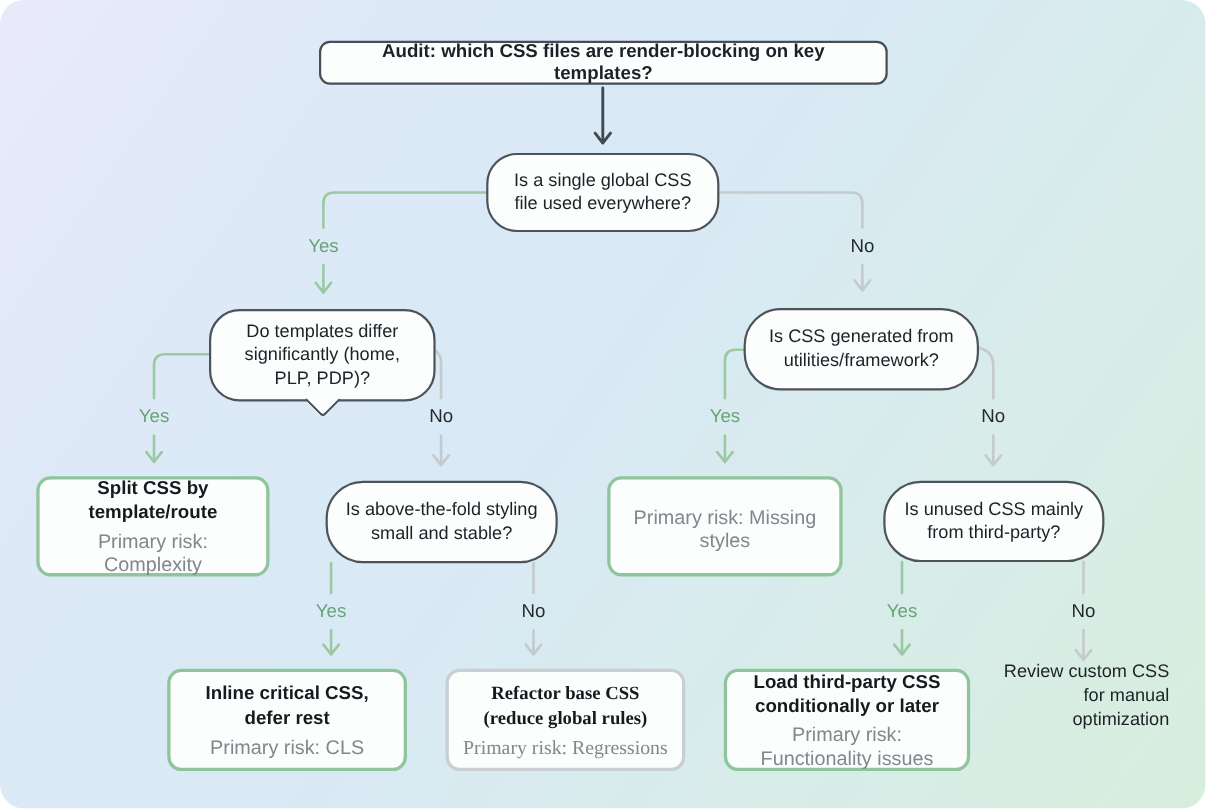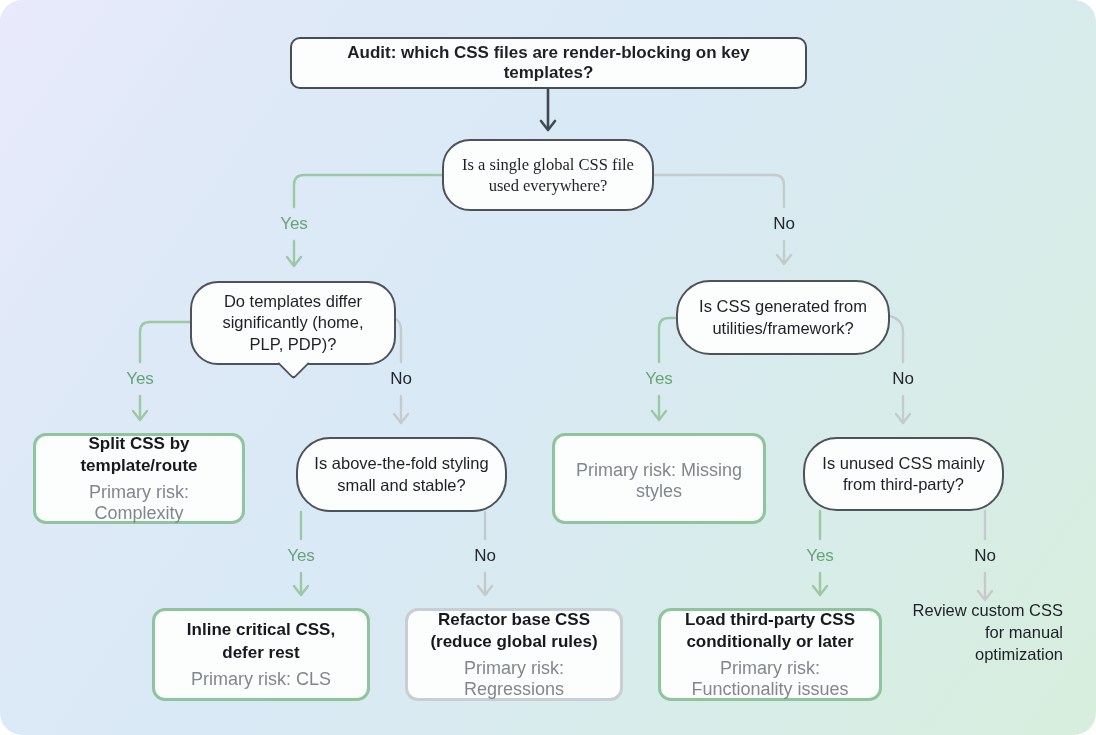--- a/index.html
+++ b/index.html
@@ -146,25 +146,25 @@
   <span class="edge-label no" style="left:784px;top:224px;">No</span>
   <span class="edge-label yes" style="left:140px;top:379px;">Yes</span>
   <span class="edge-label no" style="left:401px;top:379px;">No</span>
   <span class="edge-label yes" style="left:301px;top:556px;">Yes</span>
   <span class="edge-label no" style="left:485px;top:556px;">No</span>
   <span class="edge-label yes" style="left:659px;top:379px;">Yes</span>
   <span class="edge-label no" style="left:903px;top:379px;">No</span>
   <span class="edge-label yes" style="left:820px;top:556px;">Yes</span>
   <span class="edge-label no" style="left:985px;top:556px;">No</span>
 
-  <div class="node root" style="left:290px;top:37px;width:517px;height:52px;">
+  <div class="node root" style="left:290px;top:37px;width:517px;height:40px;">
     <span>Audit: which CSS files are render-blocking on key templates?</span>
   </div>
 
-  <div class="node question" style="left:442px;top:139px;width:212px;height:72px;border-radius:28px;font-family:Liberation Serif, serif;">
+  <div class="node question" style="left:442px;top:139px;width:212px;height:72px;border-radius:28px;">
     <span>Is a single global CSS file used everywhere?</span>
   </div>
 
   <div class="node question" style="left:190px;top:281px;width:206px;height:84px;border-radius:28px;">
     <span>Do templates differ significantly (home, PLP, PDP)?</span>
     <div class="tail"></div>
   </div>
 
   <div class="node question" style="left:296px;top:437px;width:211px;height:75px;border-radius:34px;">
     <span>Is above-the-fold styling small and stable?</span>
@@ -181,21 +181,21 @@
   <div class="node outcome green" style="left:33px;top:433px;width:212px;height:91px;">
     <div class="main">Split CSS by template/route</div>
     <div class="risk">Primary risk: Complexity</div>
   </div>
 
   <div class="node outcome green" style="left:152px;top:608px;width:218px;height:93px;">
     <div class="main">Inline critical CSS, defer rest</div>
     <div class="risk">Primary risk: CLS</div>
   </div>
 
-  <div class="node outcome gray" style="left:405px;top:608px;width:218px;height:93px;">
+  <div class="node outcome gray" style="left:405px;top:608px;width:218px;height:93px;font-family:Liberation Serif, serif;">
     <div class="main">Refactor base CSS (reduce global rules)</div>
     <div class="risk">Primary risk: Regressions</div>
   </div>
 
   <div class="node outcome green" style="left:552px;top:433px;width:214px;height:91px;">
     <div class="risk">Primary risk: Missing styles</div>
   </div>
 
   <div class="node outcome green" style="left:658px;top:608px;width:224px;height:93px;text-align:center;">
     <div class="main">Load third-party CSS conditionally or later</div>

